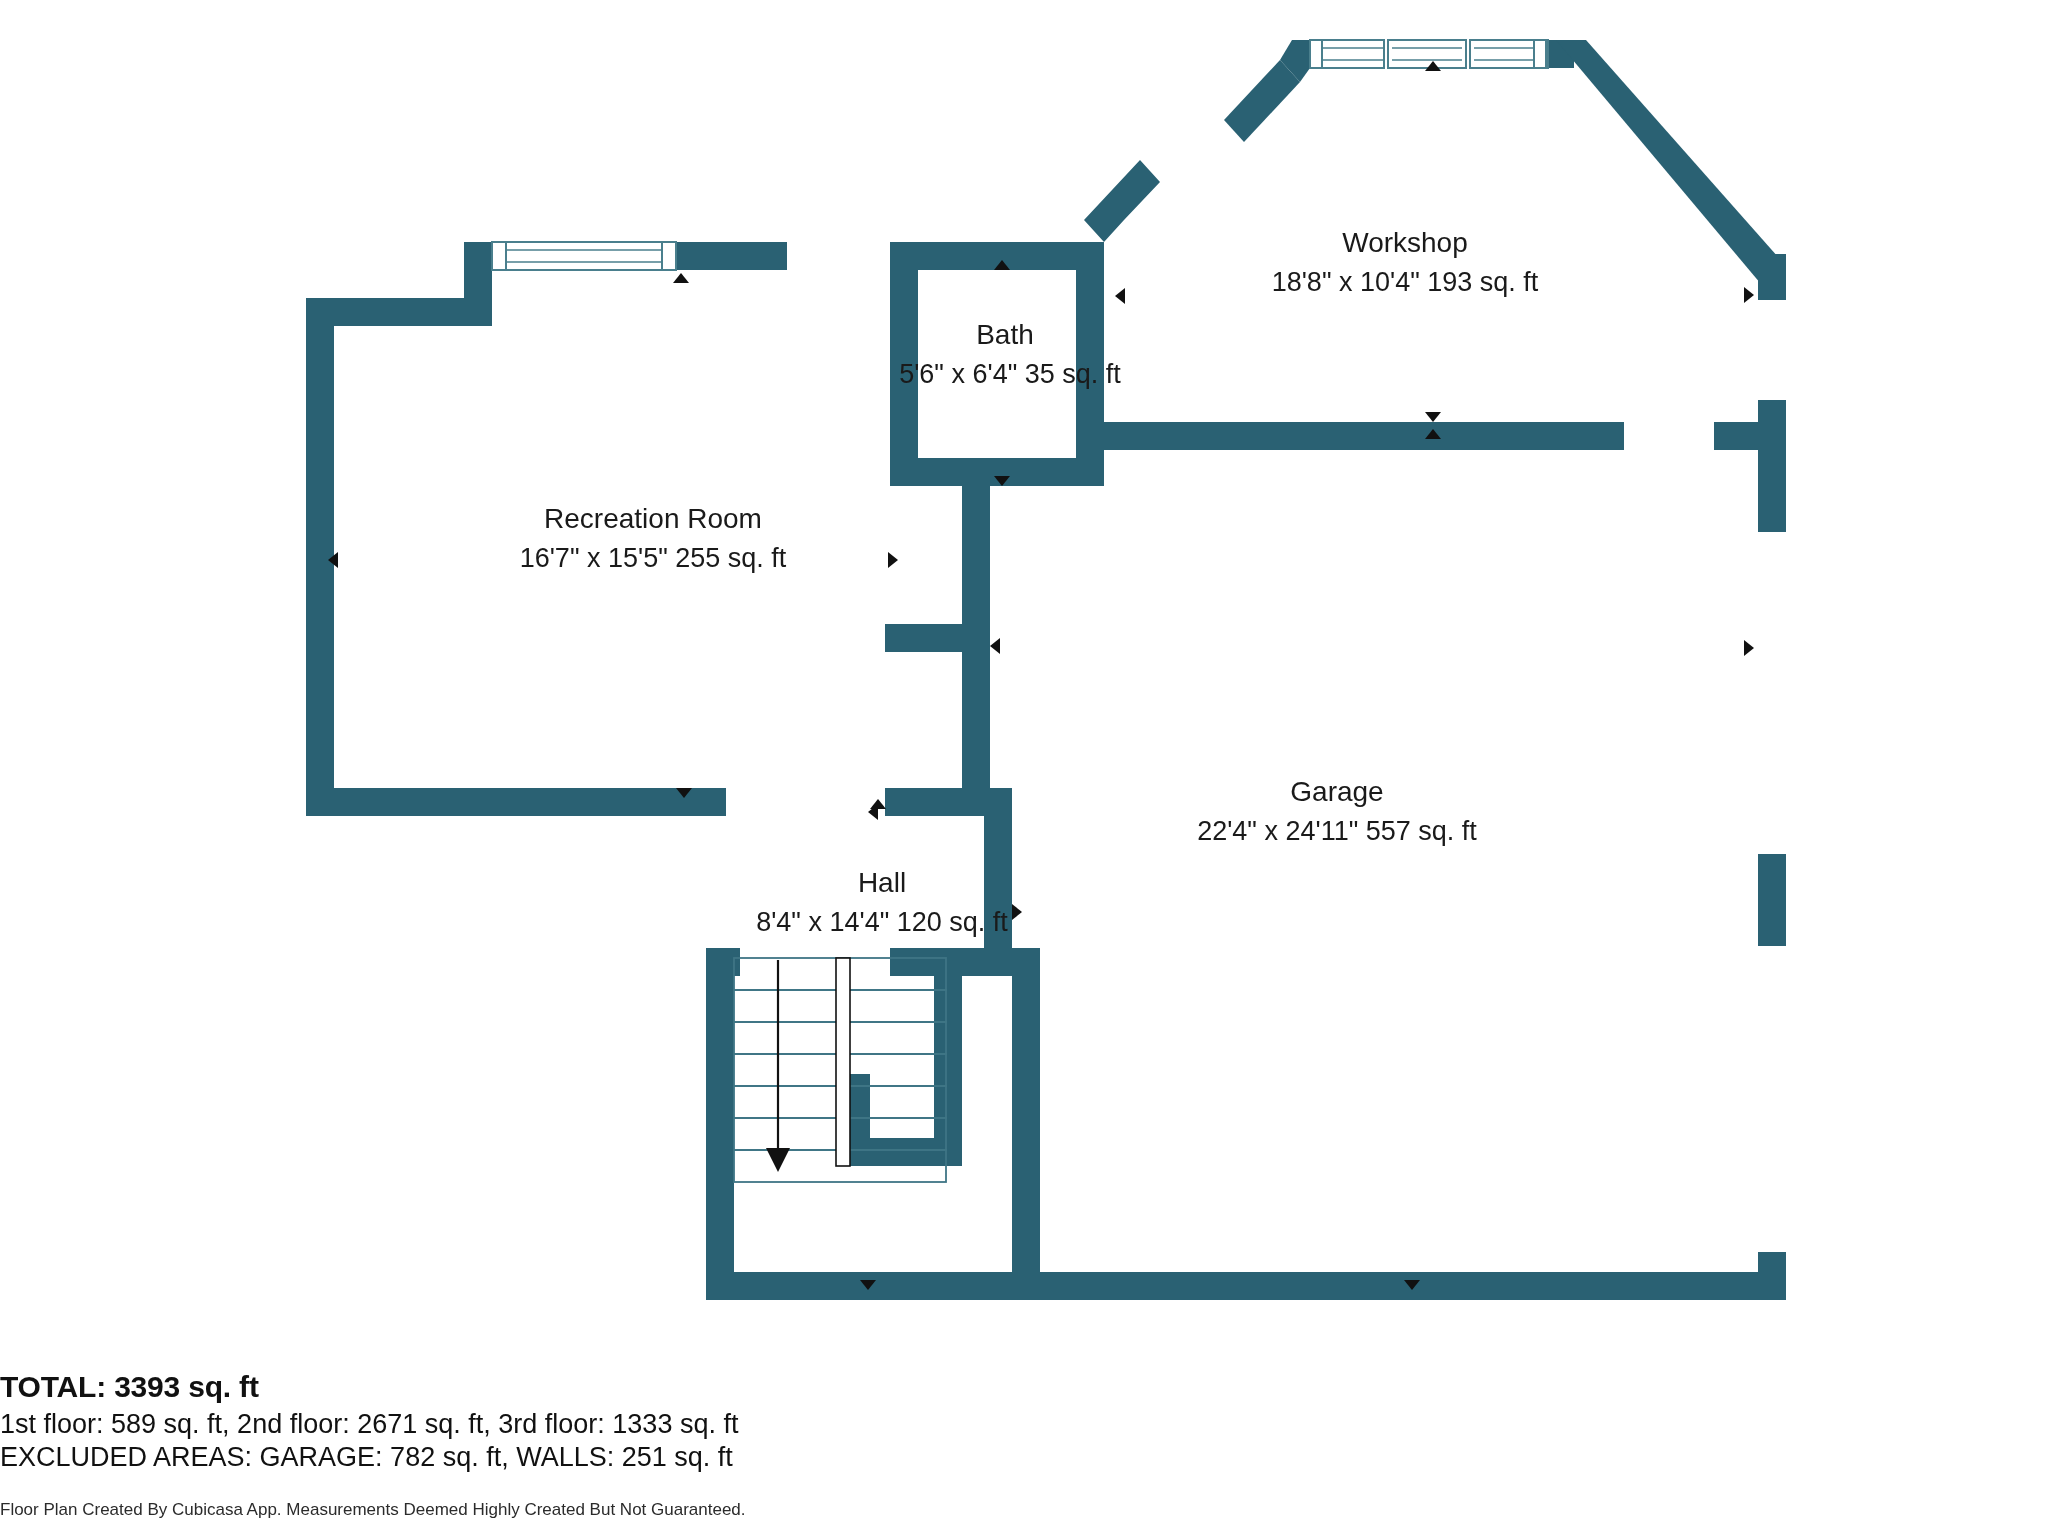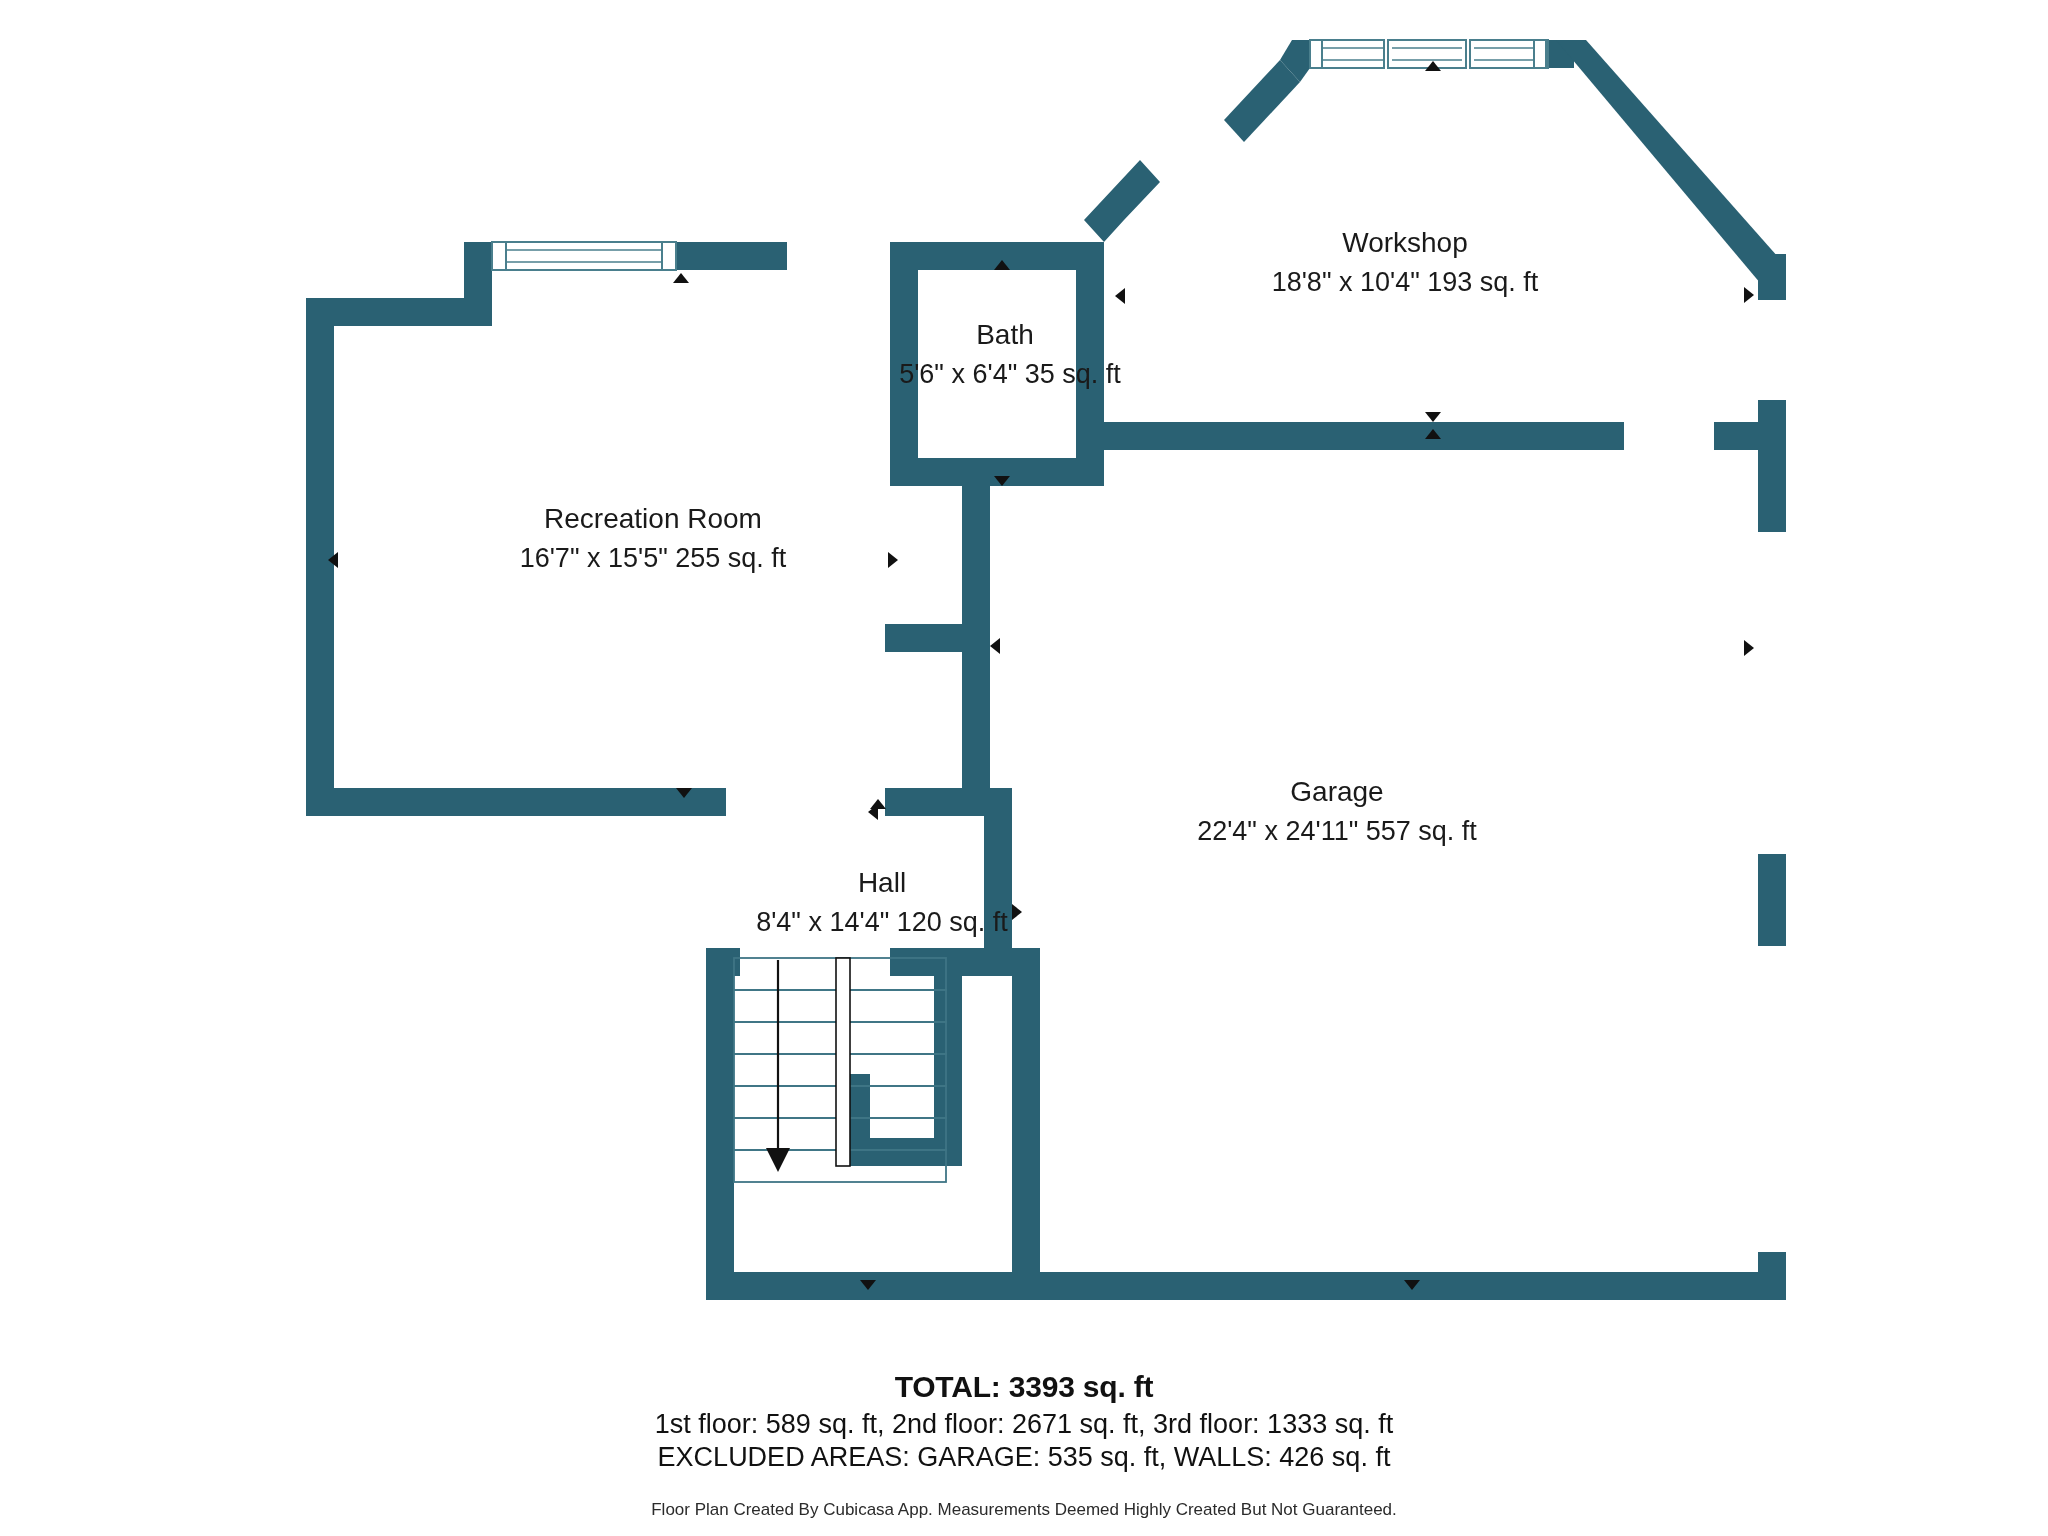--- a/index.html
+++ b/index.html
@@ -35,21 +35,20 @@
     font-size: 28px;
   }
   .room-dims {
     font-size: 27px;
   }
   .footer-block {
     position: absolute;
     left: 0;
     top: 1370px;
     width: 2048px;
-    text-align: center;
     font-family: "Liberation Sans", sans-serif;
     color: #111111;
   }
   .footer-total {
     font-size: 30px;
     font-weight: bold;
     letter-spacing: -0.2px;
     margin-bottom: 4px;
   }
   .footer-line {
@@ -239,15 +238,15 @@
     </g>
 
   </g>
 
 </svg>
 </div>
 
 <div class="footer-block">
   <div class="footer-total">TOTAL: 3393 sq. ft</div>
   <div class="footer-line">1st floor: 589 sq. ft, 2nd floor: 2671 sq. ft, 3rd floor: 1333 sq. ft</div>
-  <div class="footer-line">EXCLUDED AREAS: GARAGE: 535 sq. ft, WALLS: 426 sq. ft</div>
+  <div class="footer-line">EXCLUDED AREAS: GARAGE: 782 sq. ft, WALLS: 251 sq. ft</div>
   <div class="footer-credit">Floor Plan Created By Cubicasa App. Measurements Deemed Highly Created But Not Guaranteed.</div>
 </div>
 
 </body></html>

